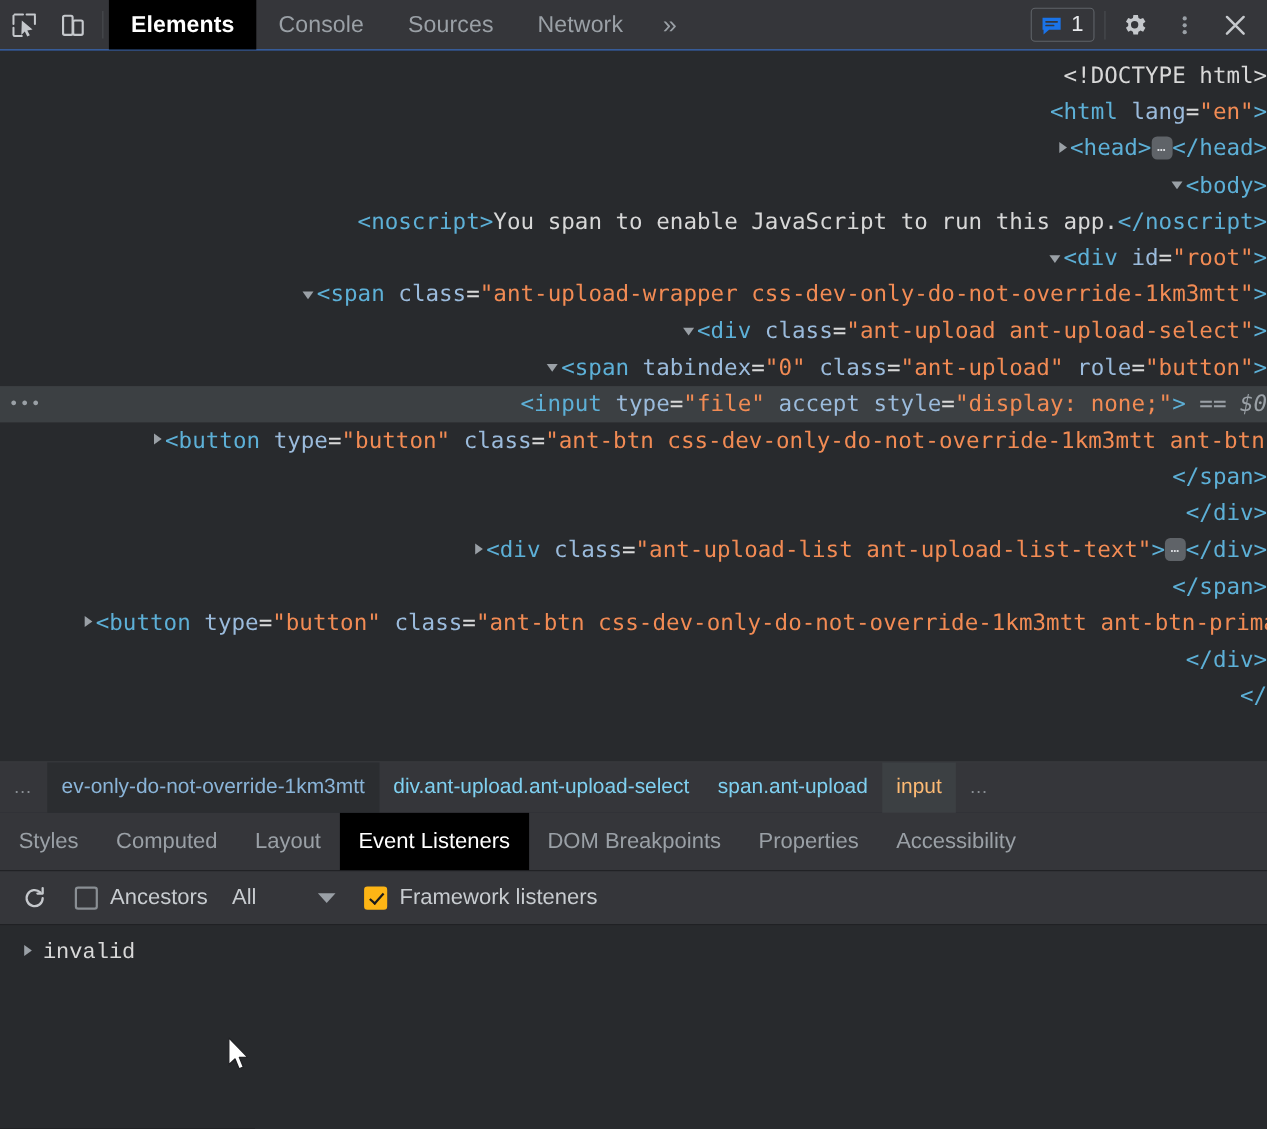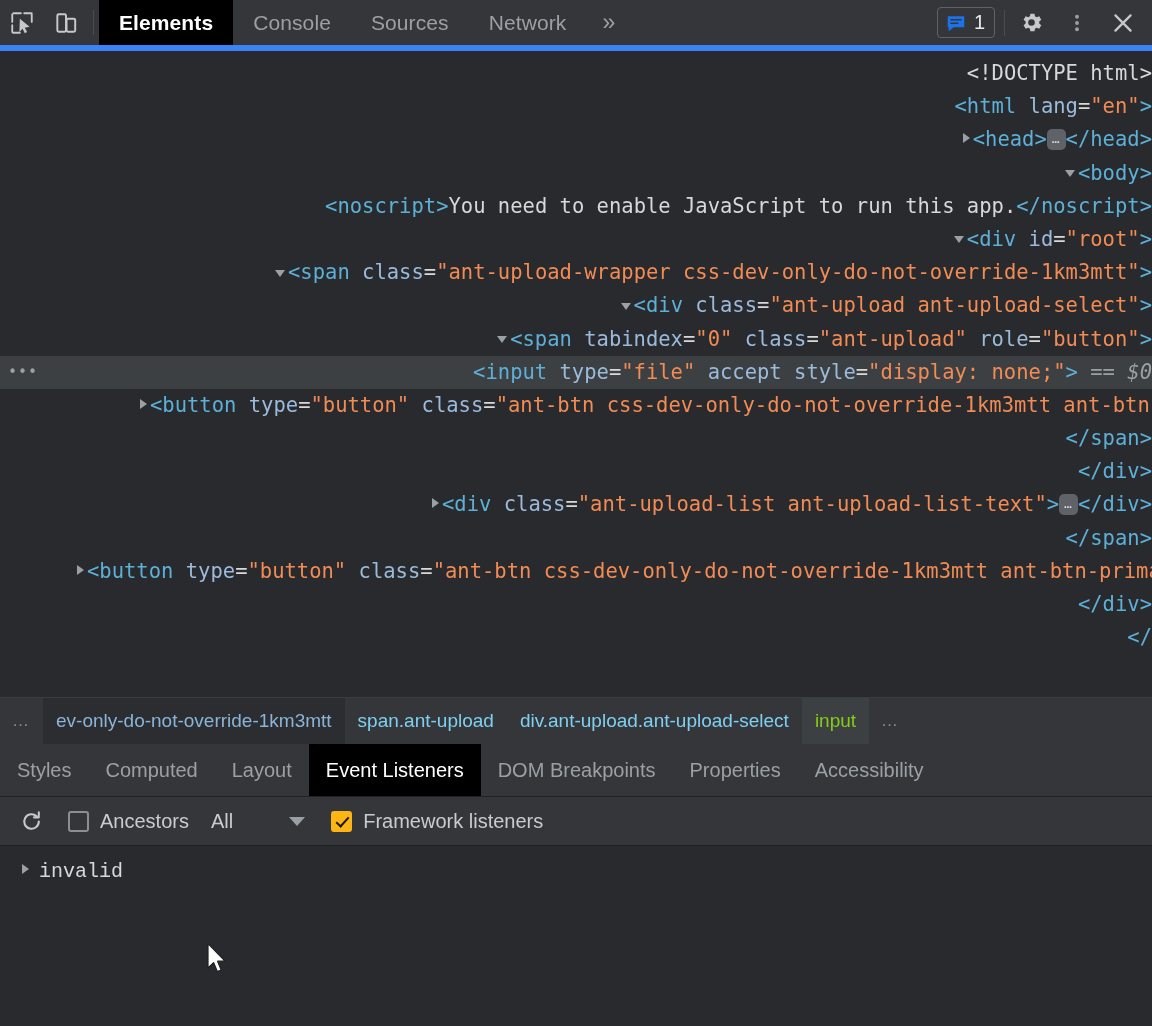--- a/index.html
+++ b/index.html
@@ -19,21 +19,21 @@
     position: relative;
   }
 
   
   .toolbar {
     height: 45px;
     min-height: 45px;
     background: #35363a;
     display: flex;
     align-items: stretch;
-    border-bottom: 6px solid #3b82f6;
+    border-bottom: 1px solid #3b82f6;
     position: relative;
   }
   .tb-icon-btn {
     width: 44px;
     display: flex; align-items: center; justify-content: center;
     cursor: pointer;
   }
   .tb-sep {
     width: 1px;
     background: #4a4c50;
@@ -165,21 +165,21 @@
   }
   .crumb {
     display: flex; align-items: center;
     padding: 0 13px;
     color: #7fd0f0;
     cursor: pointer;
     white-space: nowrap;
   }
   .crumb.overflow { color: #8a8f94; letter-spacing: 2px; padding: 0 12px; font-size:17px;}
   .crumb.dimmed   { color: #8ab4d8; background: #2b2d30; }
-  .crumb.selected { background: #3c4043; color: #84cc16; }
+  .crumb.selected { background: #3c4043; color: #fdba74; }
 
   
   .subtabs {
     height: 52px; min-height: 52px;
     background: #35363a;
     display: flex; align-items: stretch;
     border-bottom: 1px solid #202124;
   }
   .subtab {
     display: flex; align-items: center;
@@ -337,41 +337,41 @@
         </svg>
       </div>
     </div>
   </div>
 
   <div class="dom-tree" id="domtree">
       <div class="node-line" style="padding-left: 14px;"><span><span class="txt">&lt;!DOCTYPE html&gt;</span></span></div>
       <div class="node-line" style="padding-left: 14px;"><span><span class="tag">&lt;html</span><span class="txt"> </span><span class="attr">lang</span><span class="txt">=</span><span class="val">"en"</span><span class="tag">&gt;</span></span></div>
       <div class="node-line" style="padding-left: 35px;"><span class="tri closed"></span><span><span class="tag">&lt;head</span><span class="tag">&gt;</span><span class="ellip">…</span><span class="tag">&lt;/head&gt;</span></span></div>
       <div class="node-line" style="padding-left: 35px;"><span class="tri open"></span><span><span class="tag">&lt;body</span><span class="tag">&gt;</span></span></div>
-      <div class="node-line" style="padding-left: 56px;"><span><span class="tag">&lt;noscript</span><span class="tag">&gt;</span><span class="txt">You need to enable JavaScript to run this app.</span><span class="tag">&lt;/noscript&gt;</span></span></div>
+      <div class="node-line" style="padding-left: 56px;"><span><span class="tag">&lt;noscript</span><span class="tag">&gt;</span><span class="txt">You span to enable JavaScript to run this app.</span><span class="tag">&lt;/noscript&gt;</span></span></div>
       <div class="node-line" style="padding-left: 56px;"><span class="tri open"></span><span><span class="tag">&lt;div</span><span class="txt"> </span><span class="attr">id</span><span class="txt">=</span><span class="val">"root"</span><span class="tag">&gt;</span></span></div>
       <div class="node-line" style="padding-left: 77px;"><span class="tri open"></span><span><span class="tag">&lt;span</span><span class="txt"> </span><span class="attr">class</span><span class="txt">=</span><span class="val">"ant-upload-wrapper css-dev-only-do-not-override-1km3mtt"</span><span class="tag">&gt;</span></span></div>
       <div class="node-line" style="padding-left: 98px;"><span class="tri open"></span><span><span class="tag">&lt;div</span><span class="txt"> </span><span class="attr">class</span><span class="txt">=</span><span class="val">"ant-upload ant-upload-select"</span><span class="tag">&gt;</span></span></div>
       <div class="node-line" style="padding-left: 119px;"><span class="tri open"></span><span><span class="tag">&lt;span</span><span class="txt"> </span><span class="attr">tabindex</span><span class="txt">=</span><span class="val">"0"</span><span class="txt"> </span><span class="attr">class</span><span class="txt">=</span><span class="val">"ant-upload"</span><span class="txt"> </span><span class="attr">role</span><span class="txt">=</span><span class="val">"button"</span><span class="tag">&gt;</span></span></div>
       <div class="node-line selected" style="padding-left: 140px;"><span><span class="tag">&lt;input</span><span class="txt"> </span><span class="attr">type</span><span class="txt">=</span><span class="val">"file"</span><span class="txt"> </span><span class="attr">accept</span><span class="txt"> </span><span class="attr">style</span><span class="txt">=</span><span class="val">"display: none;"</span><span class="tag">&gt;</span> <span class="sel0">== $0</span></span></div>
       <div class="node-line" style="padding-left: 140px;"><span class="tri closed"></span><span><span class="tag">&lt;button</span><span class="txt"> </span><span class="attr">type</span><span class="txt">=</span><span class="val">"button"</span><span class="txt"> </span><span class="attr">class</span><span class="txt">=</span><span class="val">"ant-btn css-dev-only-do-not-override-1km3mtt ant-btn-default"</span></span></div>
       <div class="node-line" style="padding-left: 119px;"><span><span class="tag">&lt;/span&gt;</span></span></div>
       <div class="node-line" style="padding-left: 98px;"><span><span class="tag">&lt;/div&gt;</span></span></div>
       <div class="node-line" style="padding-left: 98px;"><span class="tri closed"></span><span><span class="tag">&lt;div</span><span class="txt"> </span><span class="attr">class</span><span class="txt">=</span><span class="val">"ant-upload-list ant-upload-list-text"</span><span class="tag">&gt;</span><span class="ellip">…</span><span class="tag">&lt;/div&gt;</span></span></div>
       <div class="node-line" style="padding-left: 77px;"><span><span class="tag">&lt;/span&gt;</span></span></div>
       <div class="node-line" style="padding-left: 77px;"><span class="tri closed"></span><span><span class="tag">&lt;button</span><span class="txt"> </span><span class="attr">type</span><span class="txt">=</span><span class="val">"button"</span><span class="txt"> </span><span class="attr">class</span><span class="txt">=</span><span class="val">"ant-btn css-dev-only-do-not-override-1km3mtt ant-btn-primary"</span></span></div>
       <div class="node-line" style="padding-left: 56px;"><span><span class="tag">&lt;/div&gt;</span></span></div>
       <div class="node-line" style="padding-left: 35px;"><span class="tag">&lt;/</span></div>
     </div>
 
   <div class="breadcrumb" id="breadcrumb">
       <div class="crumb overflow">…</div>
       <div class="crumb dimmed">ev-only-do-not-override-1km3mtt</div>
+      <div class="crumb">div.ant-upload.ant-upload-select</div>
       <div class="crumb">span.ant-upload</div>
-      <div class="crumb">div.ant-upload.ant-upload-select</div>
       <div class="crumb selected">input</div>
       <div class="crumb overflow">…</div>
     </div>
 
   <div class="subtabs" id="subtabs">
       <div class="subtab">Styles</div>
       <div class="subtab">Computed</div>
       <div class="subtab">Layout</div>
       <div class="subtab active">Event Listeners</div>
       <div class="subtab">DOM Breakpoints</div>

